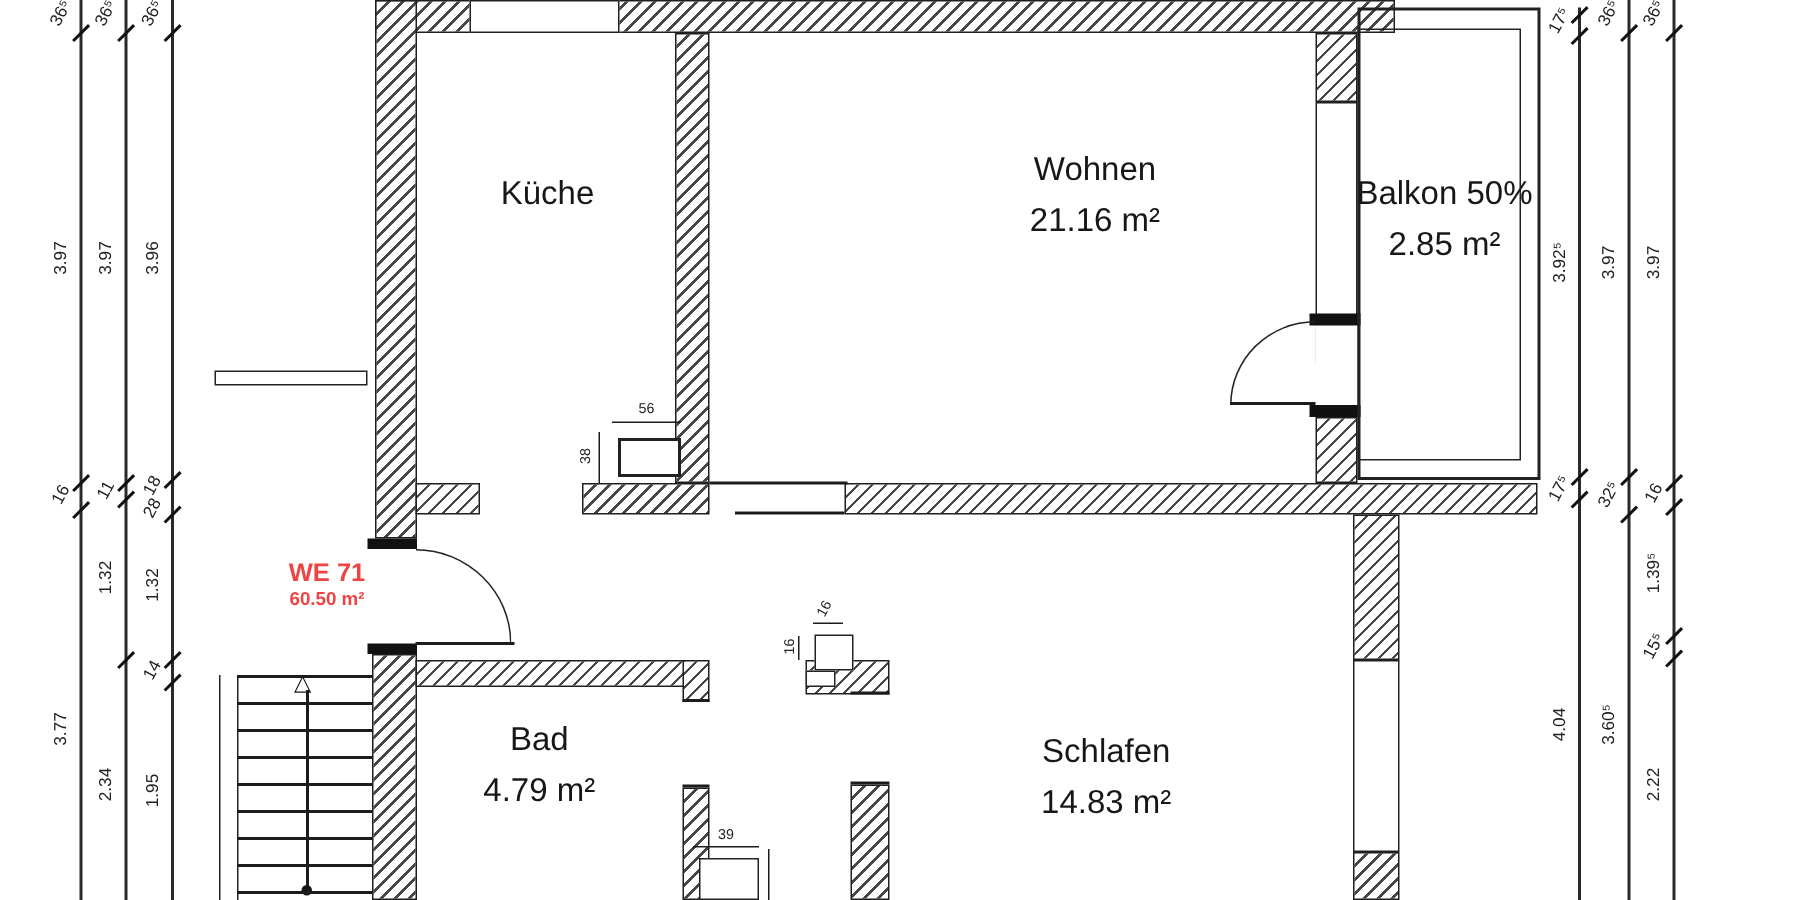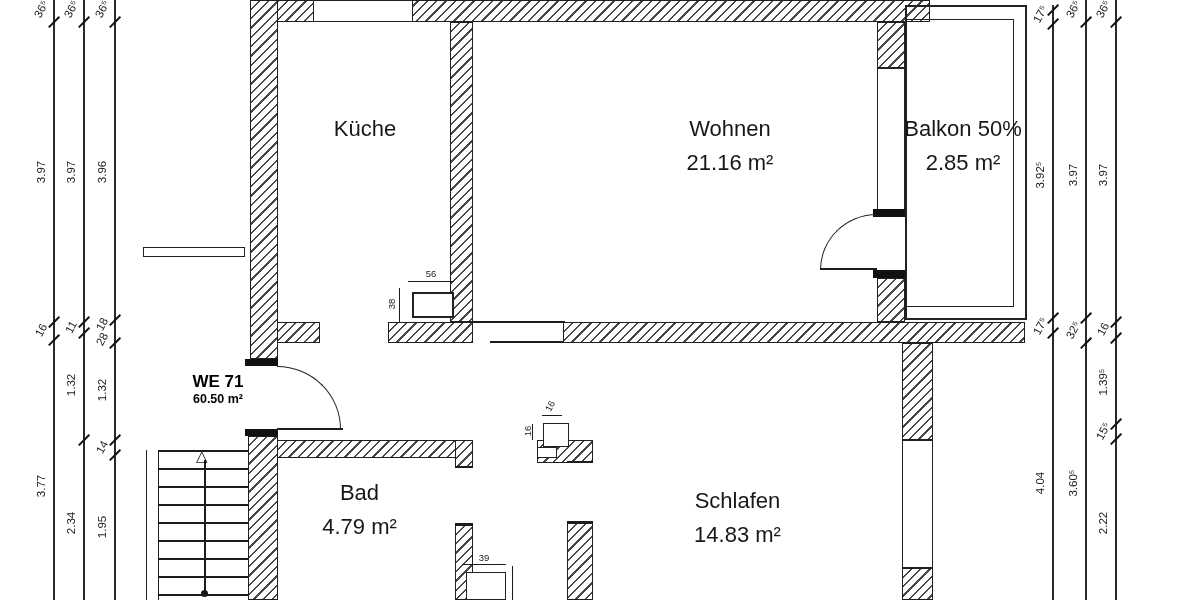--- a/index.html
+++ b/index.html
@@ -6,21 +6,21 @@
   #plan{position:relative;width:1200px;height:600px;background:#fff;overflow:hidden;
         font-family:"Liberation Sans",sans-serif;color:#1d1d1d;}
   .wall{position:absolute;box-sizing:border-box;border:1.6px solid #1f1f1f;
         background:repeating-linear-gradient(135deg,#ffffff 0 5px,#474747 5px 6.6px);}
   .thin{position:absolute;box-sizing:border-box;border:1.6px solid #222;background:#fff;}
   .solid{position:absolute;background:#111;}
   .line-h{position:absolute;height:1.8px;background:#1c1c1c;}
   .line-v{position:absolute;width:1.8px;background:#1c1c1c;}
   .arc{position:absolute;box-sizing:border-box;border:0 solid #222;background:transparent;}
   .room-label{position:absolute;text-align:center;font-size:22px;line-height:34px;color:#171717;}
-  .unit-label{position:absolute;text-align:center;color:#000000;}
+  .unit-label{position:absolute;text-align:center;color:#ef4444;}
   .unit-label .l1{font-size:17px;font-weight:600;line-height:20px;}
   .unit-label .l2{font-size:12.5px;font-weight:600;line-height:15px;}
   .dim-line{position:absolute;width:1.6px;background:#2a2a2a;}
   .tick{position:absolute;width:15px;height:1.8px;background:#111;
         transform:translate(-50%,-50%) rotate(-45deg);}
   .dim-label{position:absolute;font-size:11.5px;white-space:nowrap;color:#222;
         transform:translate(-50%,-50%) rotate(-90deg);}
   .dim-label.slant{transform:translate(-50%,-50%) rotate(-62deg);}
   .tiny-label{position:absolute;font-size:9.5px;color:#222;white-space:nowrap;
         transform:translate(-50%,-50%);}
@@ -103,21 +103,21 @@
   <div class="thin" style="left:143px;top:247px;width:102px;height:10px"></div>
 
   <div class="thin" style="left:146px;top:450px;width:13px;height:150px;border-width:0 1.7px"></div>
   <div class="line-v" style="left:204px;top:460px;height:134px"></div>
   <div class="stair-arrow" style="left:196px;top:448px">△</div>
   <div class="stair-dot" style="left:201px;top:590px"></div>
 
   <div class="room-label" style="left:285px;top:112px;width:160px">
     <div>Küche</div>
   </div>
-  <div class="room-label" style="left:630px;top:112px;width:200px">
+  <div class="room-label" style="left:630px;top:96px;width:200px">
     <div>Wohnen</div>
     <div>21.16 m²</div>
   </div>
   <div class="room-label" style="left:873px;top:112px;width:180px">
     <div>Balkon 50%</div>
     <div>2.85 m²</div>
   </div>
   <div class="room-label" style="left:282px;top:476px;width:155px">
     <div>Bad</div>
     <div>4.79 m²</div>

